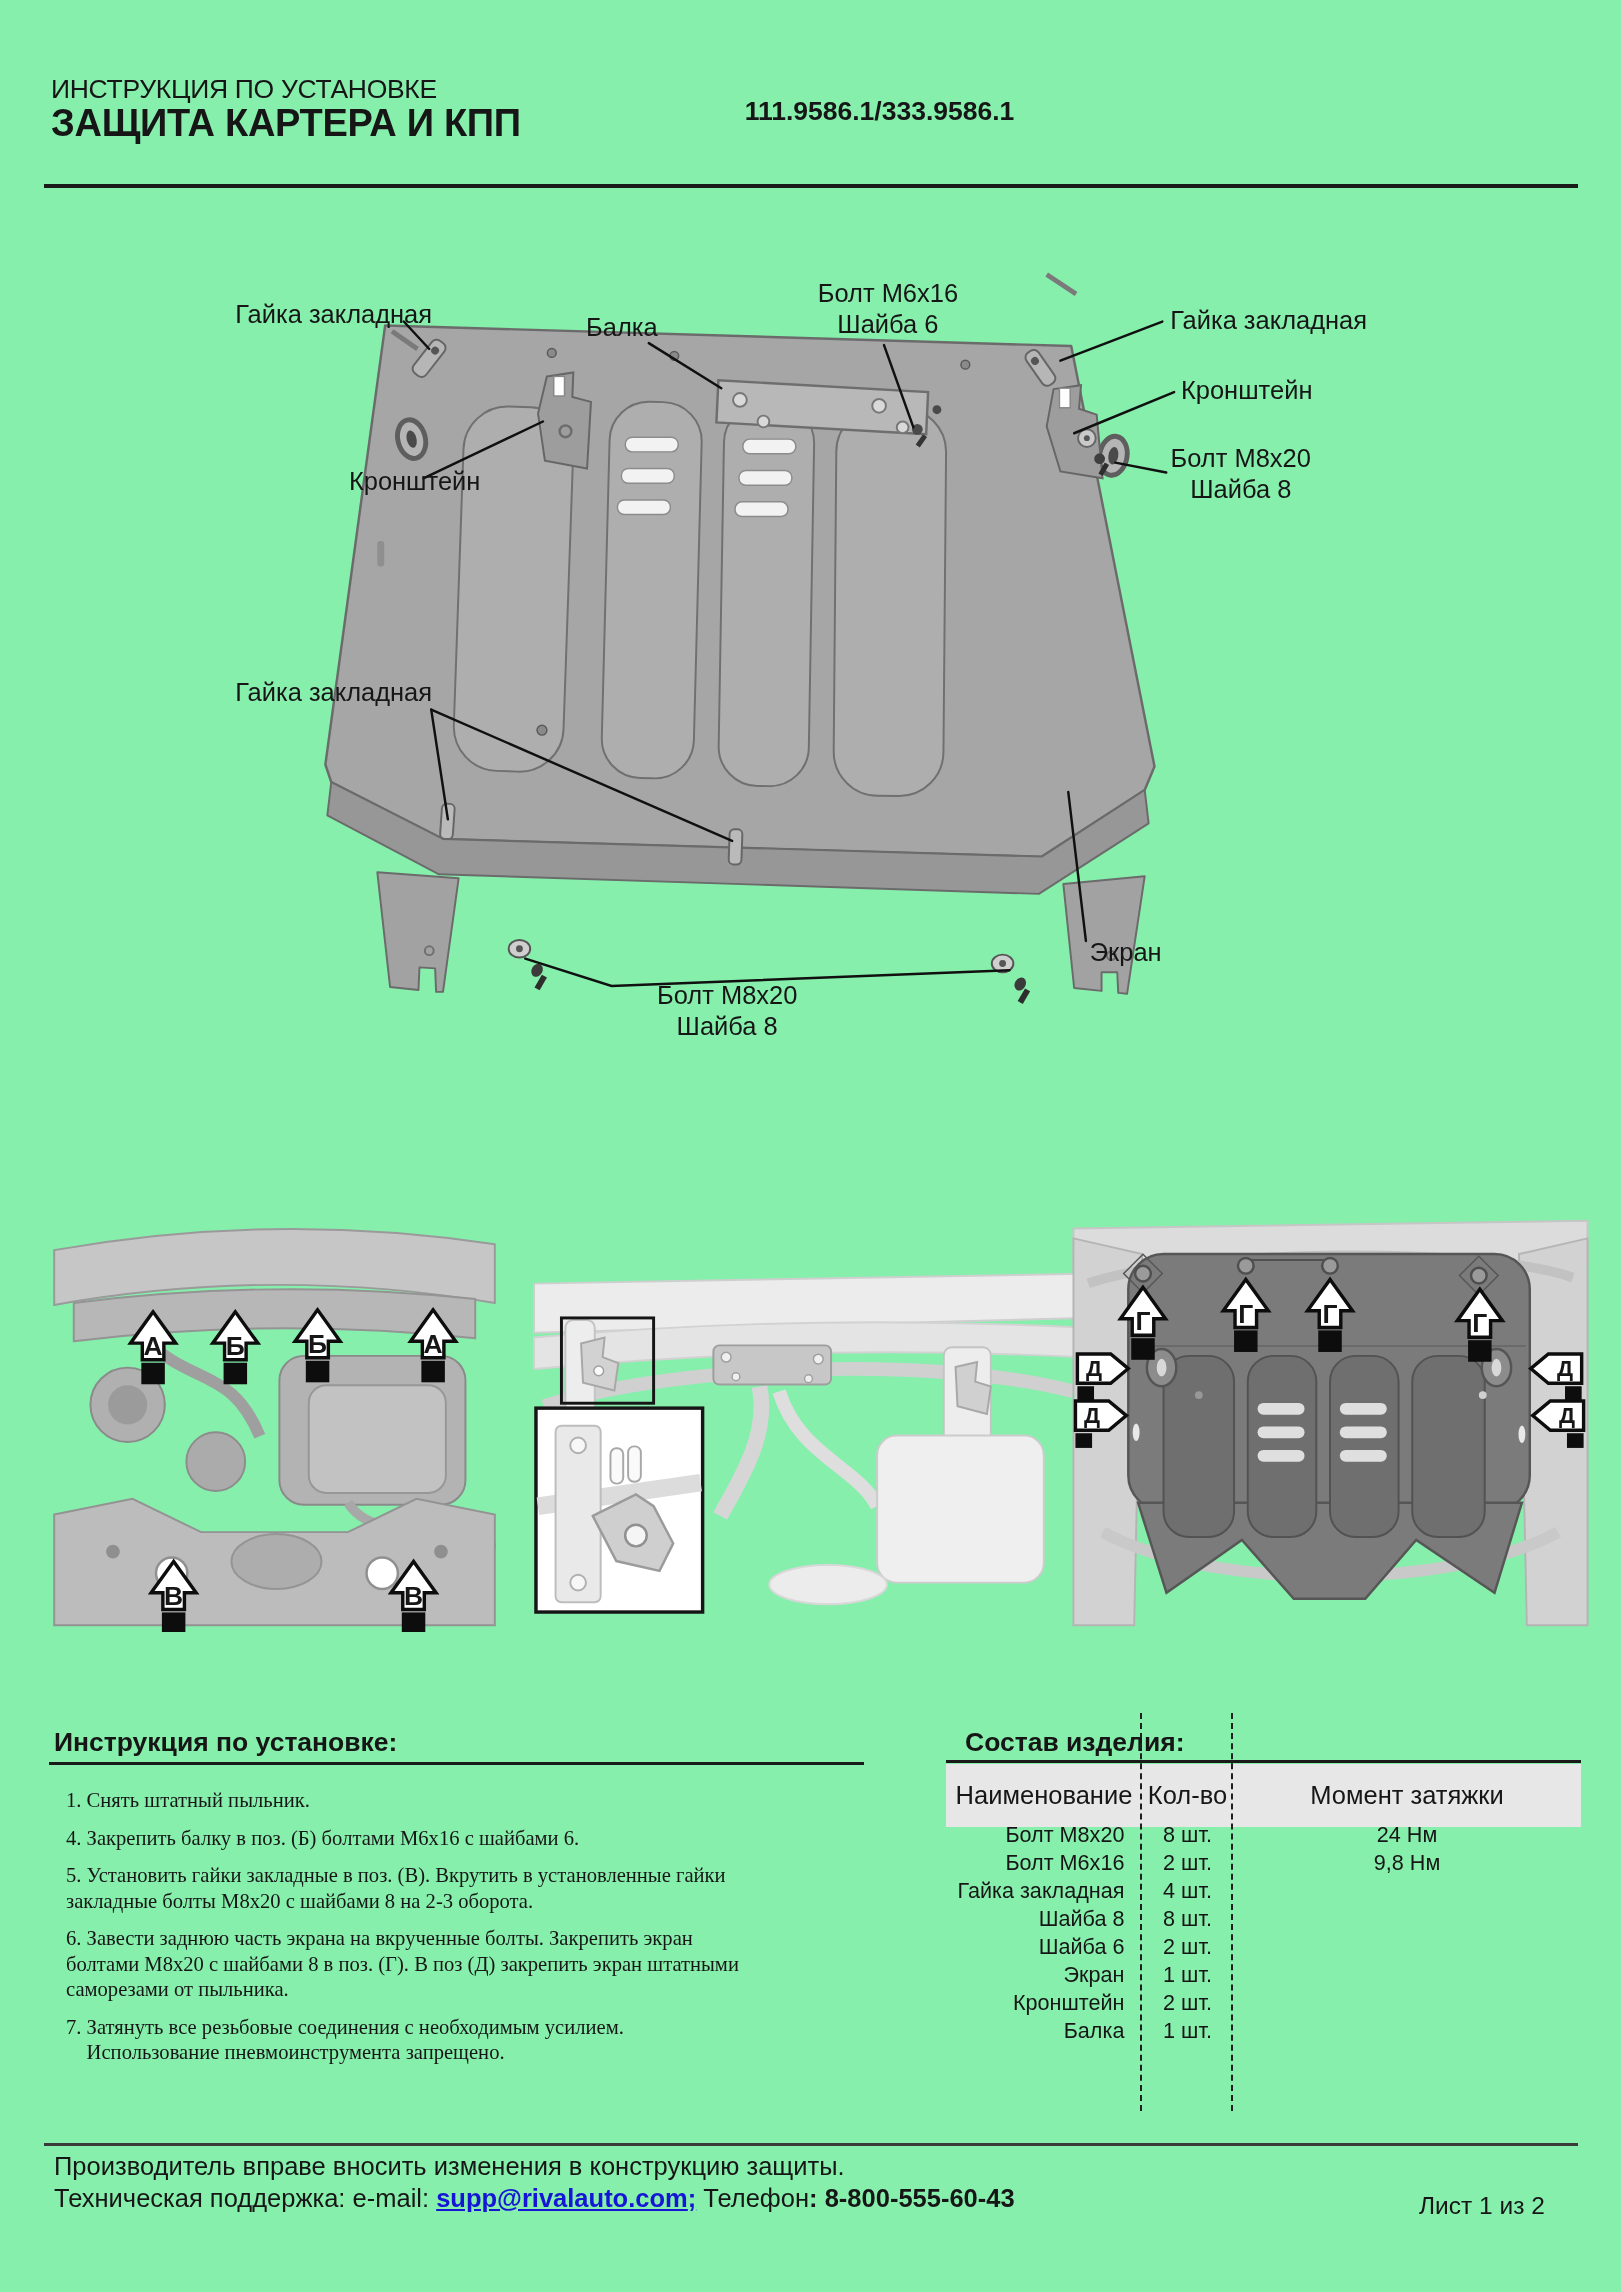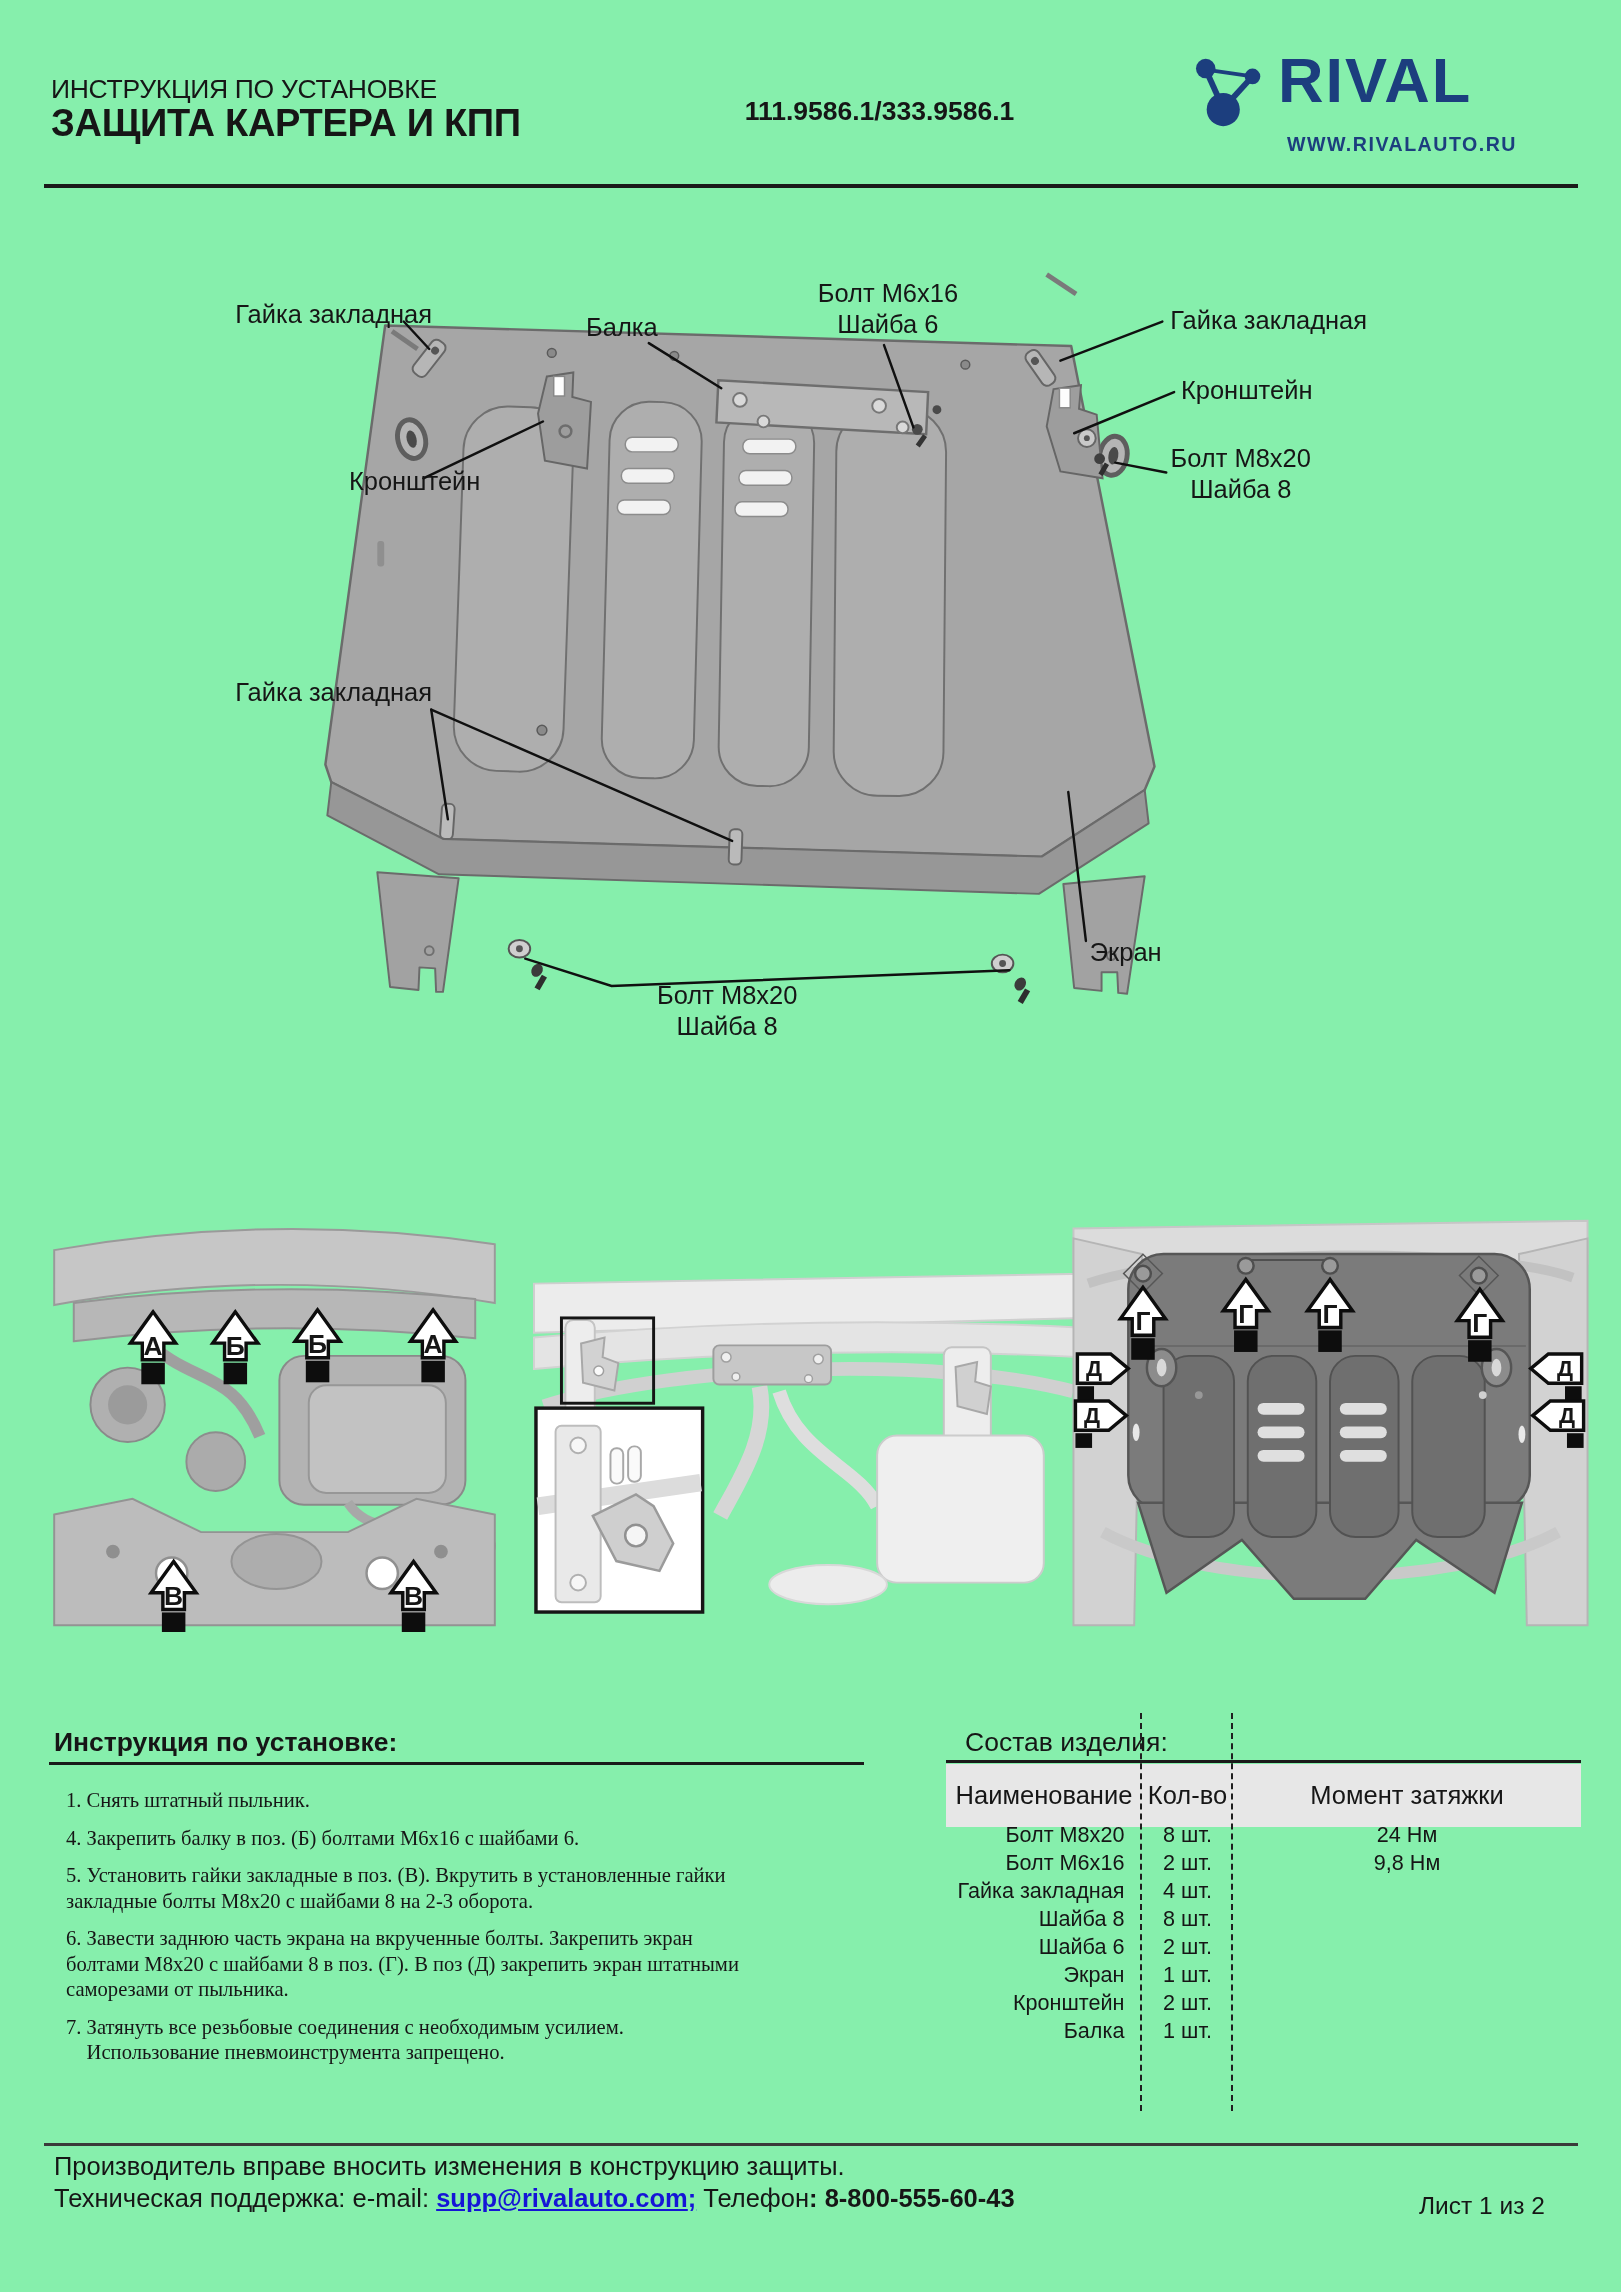--- a/index.html
+++ b/index.html
@@ -15,21 +15,21 @@
   .doc-type{font-size:26.5px;letter-spacing:-0.3px;}
   .doc-product{font-size:38px;font-weight:bold;letter-spacing:-0.3px;}
   .part-no{font-size:26.5px;font-weight:bold;text-align:center;width:387px;}
   .brand{font-size:63px;font-weight:900;letter-spacing:2px;line-height:1;}
   .site{font-size:19.6px;font-weight:600;letter-spacing:1.5px;text-align:center;width:286px;}
   
   .instr-h{font-size:26.5px;font-weight:bold;}
   .steps{position:absolute;font-size:20.6px;line-height:25.5px;width:828px;}
   .step{white-space:pre-wrap;margin:12px;font-family:Liberation Serif, serif;}
   
-  .parts-h{font-size:26.5px;font-weight:normal;}
+  .parts-h{font-size:26.5px;font-weight:bold;}
   .thead-band{position:absolute;background:#e7e7e7;display:grid;grid-template-columns:196px 91px 348px;align-items:center;font-size:25.5px;}
   .thead-band > div{text-align:center;}
   .ptable{position:absolute;display:block;}
   .prow{display:grid;grid-template-columns:196px 91px 348px;height:28px;align-items:center;font-size:21.6px;}
   .pname{text-align:right;padding-right:17.6px;}
   .pqty{text-align:center;}
   .ptq{text-align:center;}
   
   .foot{font-size:25.5px;text-align:center;}
   .email-link{font-weight:bold;text-decoration:underline;cursor:pointer;}
@@ -44,34 +44,20 @@
 </style>
 </head>
 <body>
 
 <div id="page">
 
   <div class="t doc-type" style="left:51px;top:74px;">ИНСТРУКЦИЯ ПО УСТАНОВКЕ</div>
   <div class="t doc-product" style="left:51px;top:102px;">ЗАЩИТА КАРТЕРА И КПП</div>
   <div class="t part-no" style="left:686px;top:96px;">111.9586.1/333.9586.1</div>
 
-  <div class="abs" style="left:1188px;top:41px;width:392px;height:118px;">
-    <svg style="left:5.9px;top:11.8px;" width="78" height="78" viewBox="0 0 80 80">
-      <g stroke="#1c3e7e" stroke-width="6" fill="none">
-        <line x1="30" y1="57" x2="12" y2="17"></line>
-        <line x1="30" y1="57" x2="60" y2="24"></line>
-        <line x1="12" y1="17" x2="60" y2="24" stroke-width="4"></line>
-      </g>
-      <circle cx="30" cy="58" r="17" fill="#1c3e7e"></circle>
-      <circle cx="12" cy="16" r="10" fill="#1c3e7e"></circle>
-      <circle cx="60" cy="24" r="8" fill="#1c3e7e"></circle>
-    </svg>
-    <div class="t brand" style="left:90px;top:7.8px;color:#1c3e7e;">RIVAL</div>
-    <div class="t site" style="left:71px;top:92px;color:#1c3e7e;">WWW.RIVALAUTO.RU</div>
-  </div>
 
   <div class="hline" style="left:44px;top:184px;width:1534px;height:3.9px;"></div>
 
   <svg style="left:0;top:196px;" width="1621" height="892" viewBox="0 0 1654 910">
 
     <g stroke-linejoin="round">
       <polygon points="393,132 1093,153 1178,582 1168,606 1063,674 452,656 338,598 332,580" fill="#a6a6a6" stroke="#6b6b6b" stroke-width="2.5"></polygon>
       <polygon points="338,598 452,656 1063,674 1168,606 1172,640 1060,712 448,692 334,632" fill="#979797" stroke="#6b6b6b" stroke-width="2"></polygon>
 
       <polygon points="385,690 468,696 452,812 445,812 444,788 428,787 427,810 398,807" fill="#a2a2a2" stroke="#6b6b6b" stroke-width="2"></polygon>

